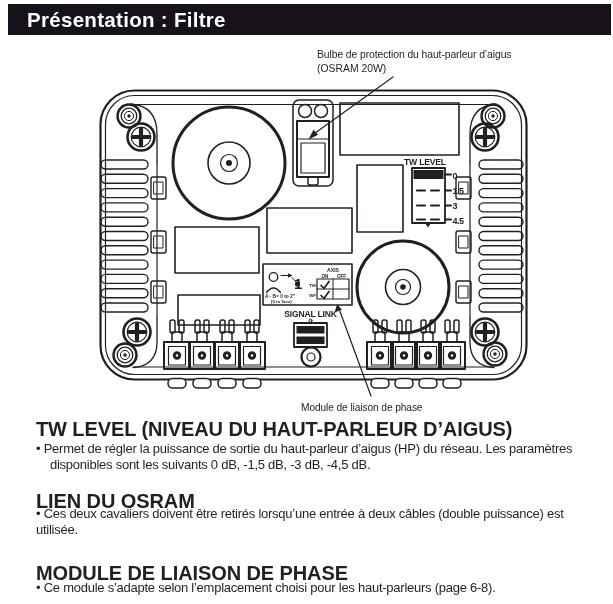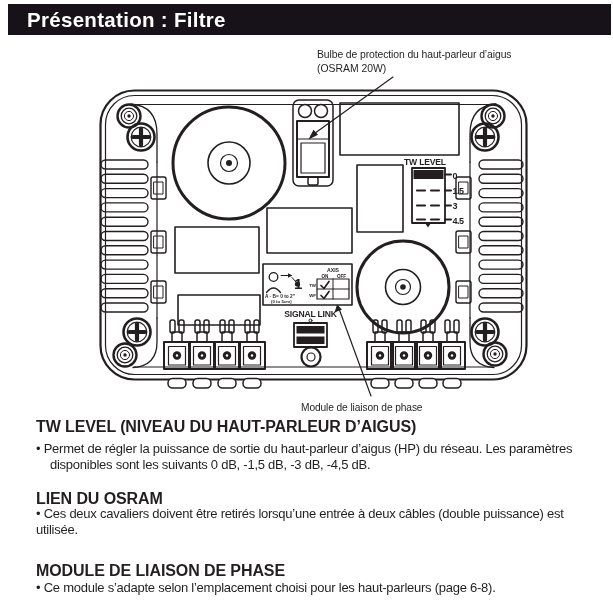--- a/index.html
+++ b/index.html
@@ -7,21 +7,21 @@
        font-family:"Liberation Sans",sans-serif;color:var(--ink,#231f20);overflow:hidden}
   .titlebar{position:absolute;left:8px;top:4px;width:603px;height:31px;background:var(--header_bg,#17121a);
        color:var(--header_text,#fff);display:flex;align-items:center;padding-left:19px;box-sizing:border-box}
   .titlebar span{font-weight:bold;font-size:20.5px;letter-spacing:.3px}
   .diagram{position:absolute;left:0;top:40px}
   .ln{fill:none;stroke:var(--ink,#231f20);stroke-linecap:round;stroke-linejoin:round}
   .fl{fill:var(--ink,#231f20);stroke:none}
   text{fill:var(--ink,#231f20);stroke:none;font-family:"Liberation Sans",sans-serif}
   .d{font-weight:bold}
   .note{font-weight:normal}
-  .sec-h{position:absolute;left:36px;width:575px;font-weight:bold;font-size:16px;letter-spacing:-.1px;margin:0}
+  .sec-h{position:absolute;left:36px;width:575px;font-weight:bold;font-size:20px;letter-spacing:-.1px;margin:0}
   .sec-b{position:absolute;left:36px;width:578px;font-size:13px;line-height:16px;letter-spacing:-.25px;margin:0;white-space:pre-line}
   .hang{padding-left:14px;text-indent:-14px}
 </style>
 </head>
 <body>
 
 <header class="titlebar">
   <span>Présentation : Filtre</span>
 </header>
 

